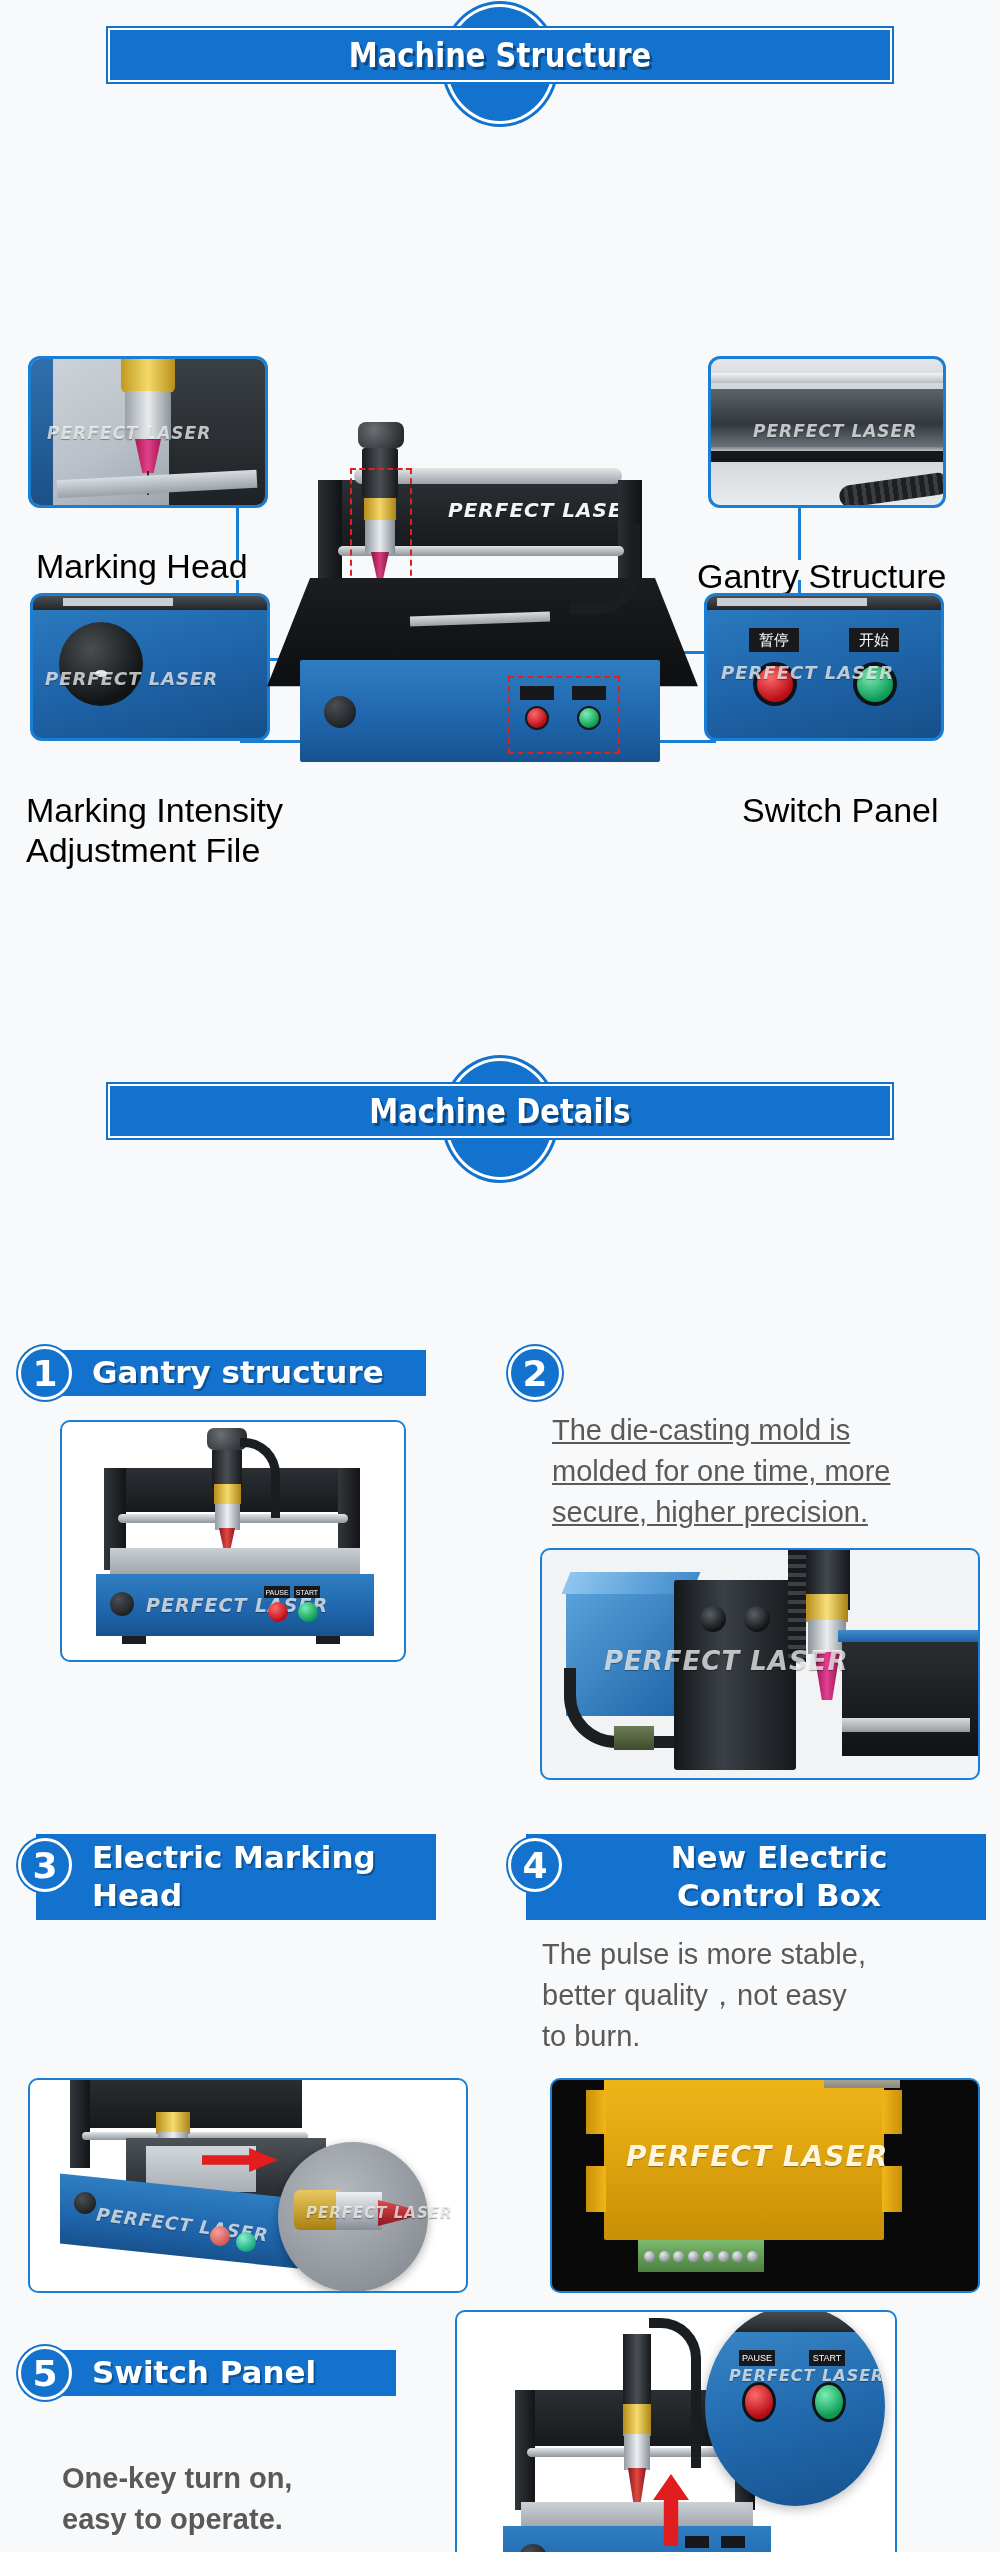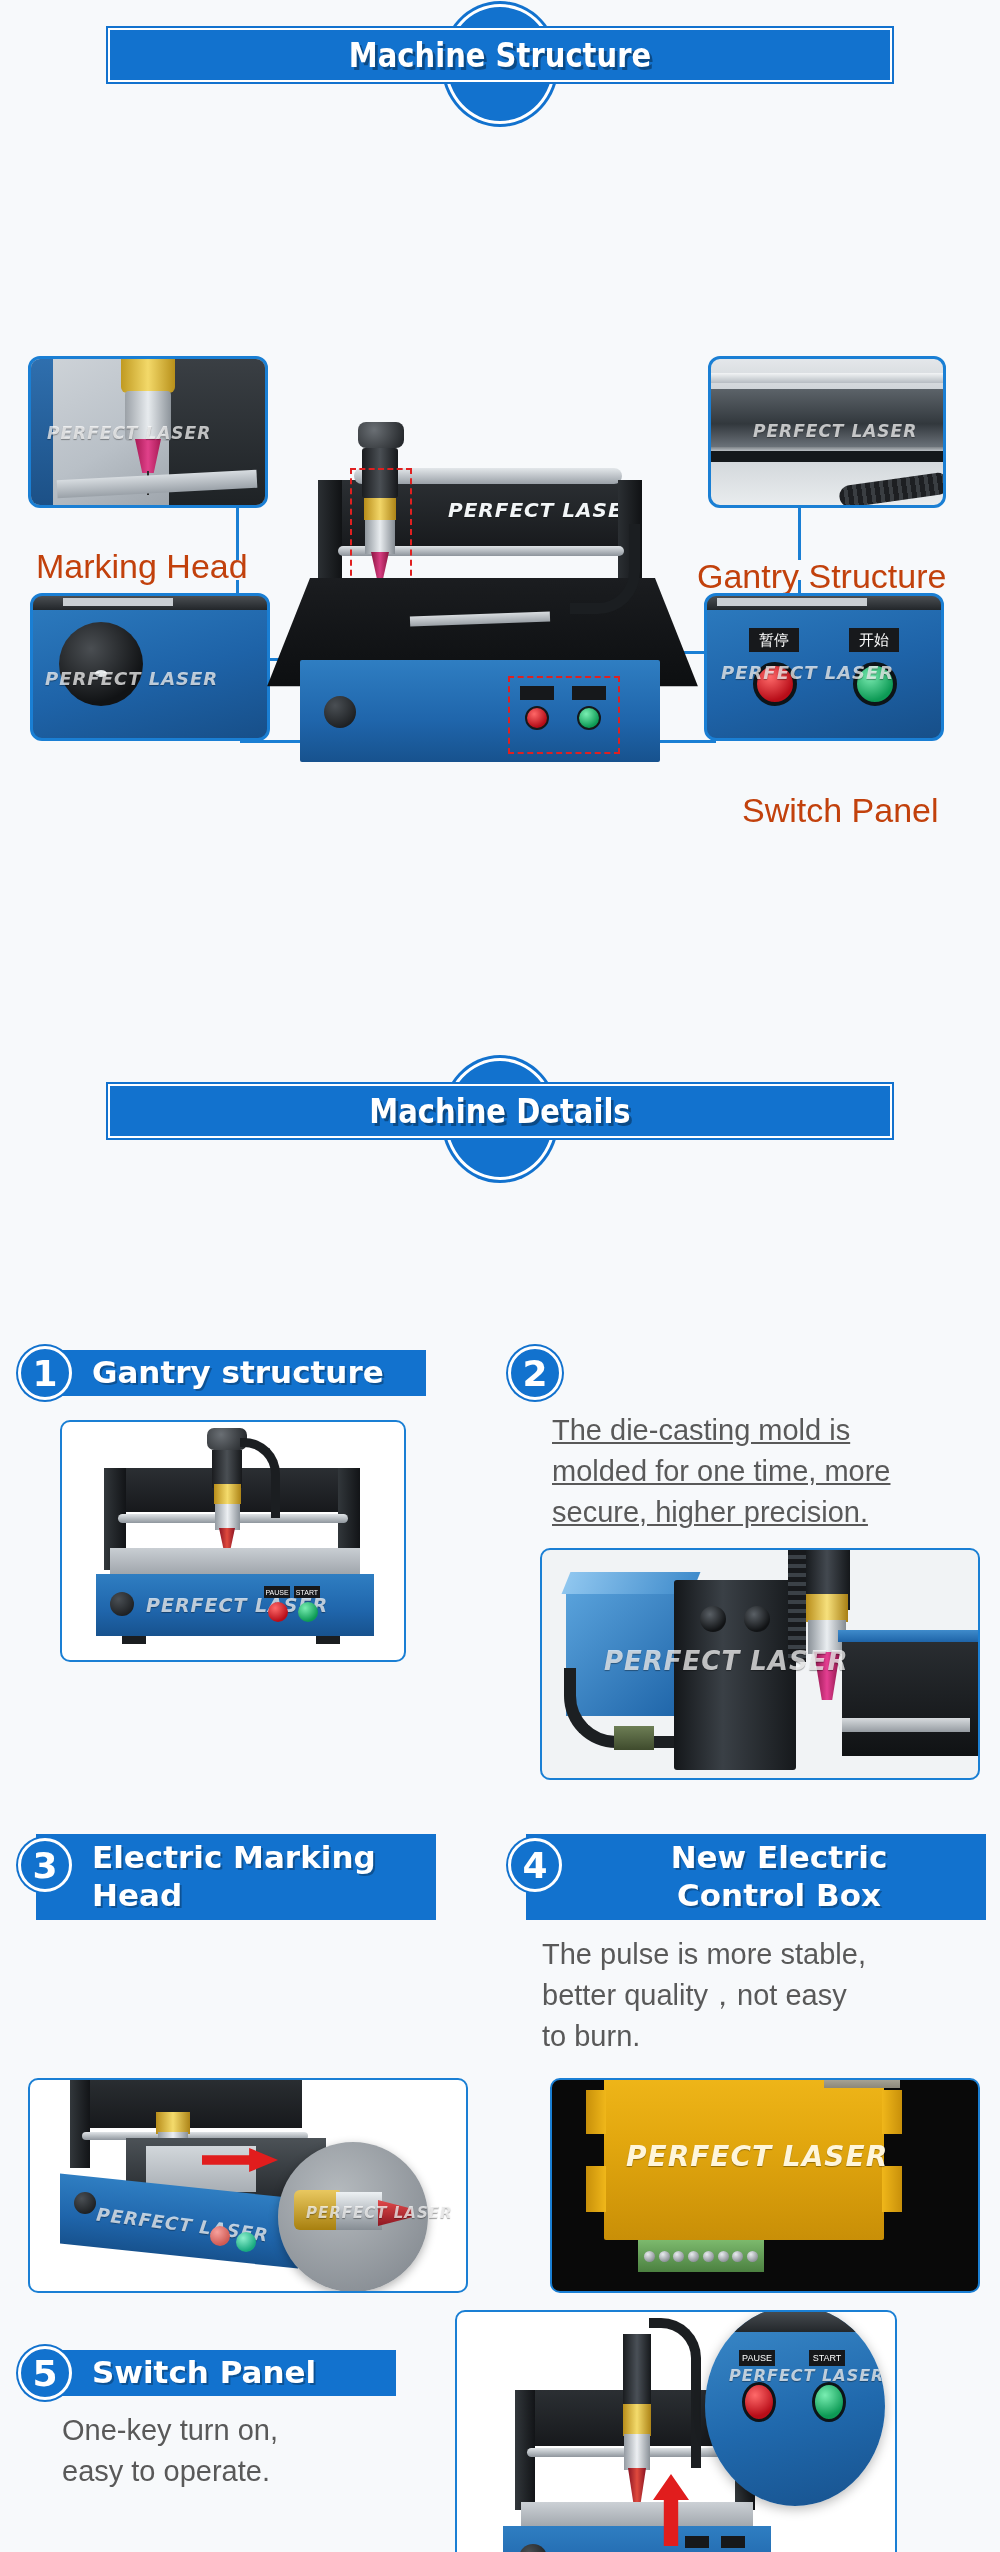--- a/index.html
+++ b/index.html
@@ -36,21 +36,21 @@
   }
 
   
   .structure{ position:relative; width:1000px; height:880px; }
 
   .callout-img{
     position:absolute; border:3px solid #1a7fd4; border-radius:12px;
     overflow:hidden; background:#c9ced4;
   }
   .callout-label{
-    position:absolute; color:#c2410c; font-size:34px;
+    position:absolute; color:#000000; font-size:34px;
     font-family:"Liberation Sans", sans-serif;
     line-height:1.18; white-space:pre-line;
   }
   .lead{ position:absolute; background:#1a7fd4; }
 
   
   .ph{ position:absolute; }
   .wm{
     position:absolute; color:rgba(255,255,255,.72);
     font-family:"DejaVu Sans", sans-serif; font-weight:bold;
@@ -137,20 +137,22 @@
   <div class="callout-label" style="left:697px;top:428px;">Gantry Structure</div>
 
   <div class="callout-img" style="left:30px;top:465px;width:240px;height:148px;
               background:linear-gradient(165deg,#2d7cc0 0%,#1e63a8 55%,#174f89 100%);">
     <div class="ph" style="left:0;top:0;width:240px;height:14px;background:linear-gradient(180deg,#4b4f53,#22262a);"></div>
     <div class="ph" style="left:30px;top:2px;width:110px;height:8px;background:#c9ced3;"></div>
     <div class="ph" style="left:26px;top:26px;width:84px;height:84px;border-radius:50%;background:radial-gradient(circle at 38% 32%,#4a4e52,#111315 70%);"></div>
     <div class="ph" style="left:62px;top:74px;width:12px;height:7px;border-radius:50%;background:#e4e8ea;"></div>
     <div class="wm" style="left:12px;top:72px;font-size:18px;">PERFECT LASER</div>
   </div>
+  <div class="callout-label" style="left:26px;top:662px;">Marking Intensity
+Adjustment File</div>
 
   <div class="callout-img" style="left:704px;top:465px;width:240px;height:148px;
               background:linear-gradient(165deg,#2d7cc0 0%,#1e63a8 55%,#174f89 100%);">
     <div class="ph" style="left:0;top:0;width:240px;height:14px;background:linear-gradient(180deg,#4b4f53,#22262a);"></div>
     <div class="ph" style="left:10px;top:2px;width:150px;height:8px;background:#c9ced3;"></div>
     <div class="ph" style="left:42px;top:32px;width:50px;height:24px;background:#17191c;color:#fff;font-size:15px;display:flex;align-items:center;justify-content:center;">暂停</div>
     <div class="ph" style="left:142px;top:32px;width:50px;height:24px;background:#17191c;color:#fff;font-size:15px;display:flex;align-items:center;justify-content:center;">开始</div>
     <div class="ph" style="left:46px;top:66px;width:44px;height:44px;border-radius:50%;background:radial-gradient(circle at 36% 30%,#ff6a6a,#b80d18 70%);border:4px solid #0d1418;"></div>
     <div class="ph" style="left:146px;top:66px;width:44px;height:44px;border-radius:50%;background:radial-gradient(circle at 36% 30%,#76e8ae,#0d9a55 70%);border:4px solid #0d1418;"></div>
     <div class="wm" style="left:14px;top:66px;font-size:18px;">PERFECT LASER</div>
@@ -301,21 +303,21 @@
       <span style="width:11px;height:11px;border-radius:50%;background:radial-gradient(circle at 35% 30%,#e8ecee,#6b7177);"></span>
       <span style="width:11px;height:11px;border-radius:50%;background:radial-gradient(circle at 35% 30%,#e8ecee,#6b7177);"></span>
       <span style="width:11px;height:11px;border-radius:50%;background:radial-gradient(circle at 35% 30%,#e8ecee,#6b7177);"></span>
       <span style="width:11px;height:11px;border-radius:50%;background:radial-gradient(circle at 35% 30%,#e8ecee,#6b7177);"></span>
       <span style="width:11px;height:11px;border-radius:50%;background:radial-gradient(circle at 35% 30%,#e8ecee,#6b7177);"></span>
     </div>
   </div>
 
   <div class="num-badge" style="left:18px;top:1148px;">5</div>
   <div class="title-bar" style="left:36px;top:1152px;width:360px;height:46px;">Switch Panel</div>
-  <div class="desc" style="left:62px;top:1212px;width:400px;">One-key turn on,
+  <div class="desc" style="left:62px;top:1260px;width:400px;font-weight:bold;">One-key turn on,
 easy to operate.</div>
 
   <div class="photo" style="left:455px;top:1112px;width:442px;height:320px;background:#fff;">
     <div class="ph" style="left:58px;top:78px;width:240px;height:56px;background:linear-gradient(180deg,#2b2f33,#17191c);"></div>
     <div class="ph" style="left:58px;top:78px;width:20px;height:120px;background:linear-gradient(90deg,#32373b,#121417);"></div>
     <div class="ph" style="left:278px;top:78px;width:20px;height:120px;background:linear-gradient(90deg,#32373b,#121417);"></div>
     <div class="ph" style="left:70px;top:136px;width:222px;height:9px;border-radius:5px;background:linear-gradient(180deg,#e1e5e8,#8f969d);"></div>
     <div class="ph" style="left:166px;top:22px;width:28px;height:70px;background:linear-gradient(90deg,#191c1f,#4a5057,#15181b);"></div>
     <div class="ph" style="left:166px;top:92px;width:28px;height:32px;background:linear-gradient(90deg,#b88d1a,#f4db6c,#ad8417);"></div>
     <div class="ph" style="left:167px;top:122px;width:26px;height:36px;background:linear-gradient(90deg,#949ba2,#eceff2,#8a9198);"></div>

